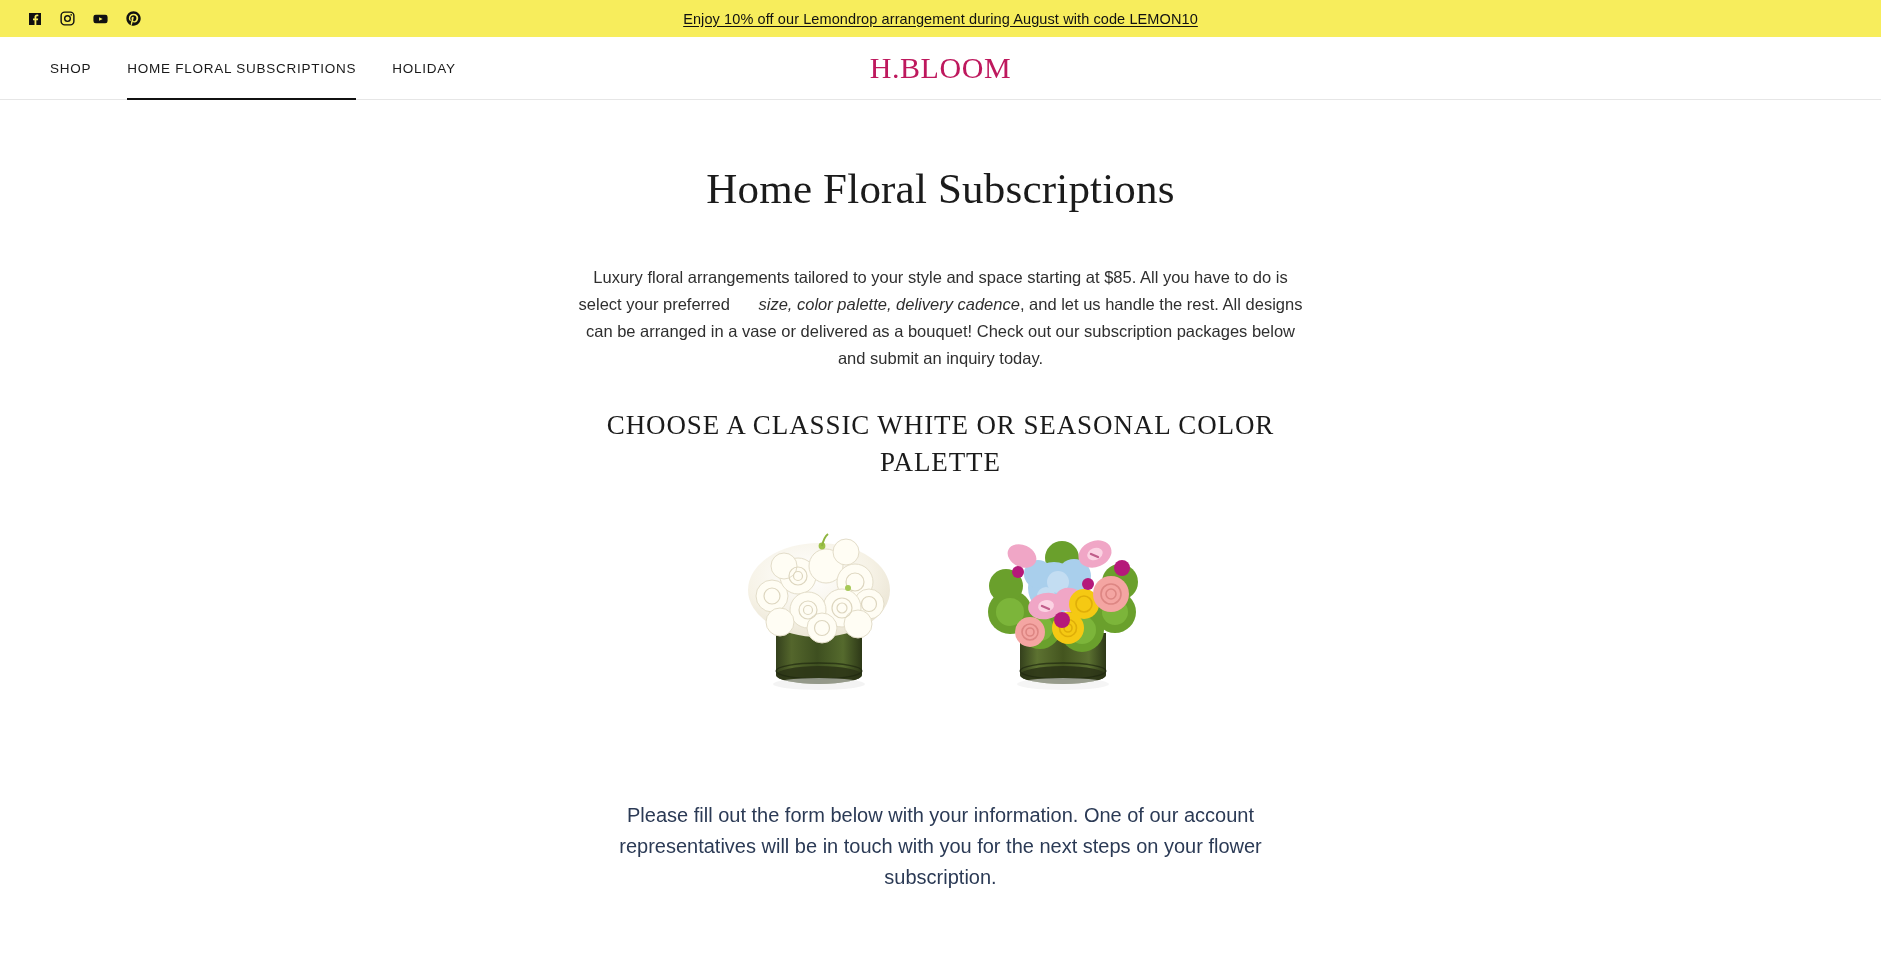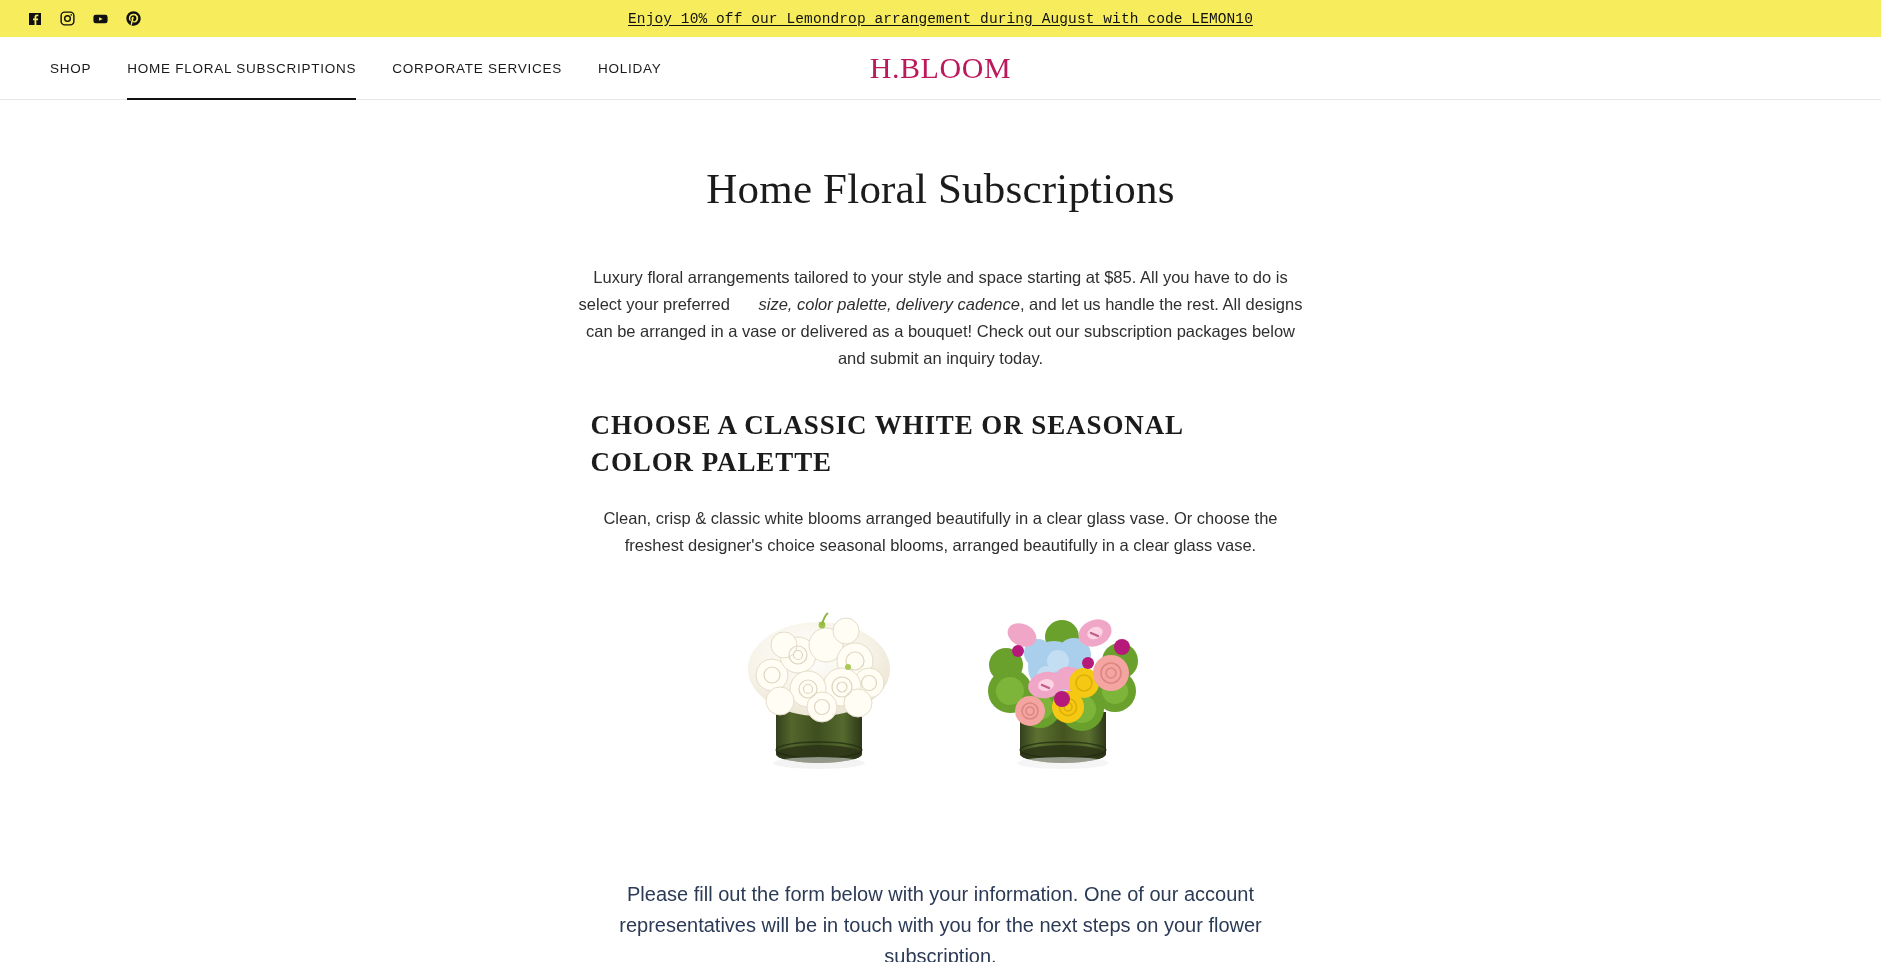--- a/index.html
+++ b/index.html
@@ -35,21 +35,20 @@
     color: #111111;
     cursor: pointer;
   }
   .social-link svg { display: block; }
   .announce-msg {
     width: 100%;
     text-align: center;
     font-size: 14.5px;
     color: #111111;
     letter-spacing: .1px;
-    font-family: Liberation Mono, monospace;
   }
   .announce-msg a {
     color: #111111;
     text-decoration: underline;
     text-underline-offset: 2px;
   }
 
   
   .header {
     position: relative;
@@ -137,26 +136,26 @@
     margin: 51px auto 0;
     text-align: center;
     font-size: 16.5px;
     line-height: 1.62;
     color: #2f2f2f;
   }
   .intro em { font-style: italic; margin-left: 24px; }
 
   .section-heading {
     font-family: "Liberation Serif", "DejaVu Serif", serif;
-    font-weight: 700;
+    font-weight: 400;
     font-size: 27px;
     line-height: 1.35;
     letter-spacing: .9px;
     text-transform: uppercase;
-    text-align: left;
+    text-align: center;
     color: #1b1b1b;
     max-width: 700px;
     margin: 36px auto 0;
   }
 
   .section-sub {
     max-width: 700px;
     margin: 25px auto 0;
     text-align: center;
     font-size: 16.5px;
@@ -216,40 +215,38 @@
   </div>
   <div class="announce-msg">
     <a href="#">Enjoy 10% off our Lemondrop arrangement during August with code LEMON10</a>
   </div>
 </div>
 
 <header class="header">
   <nav class="nav-left">
     <div class="nav-item">SHOP</div>
     <div class="nav-item active">HOME FLORAL SUBSCRIPTIONS</div>
-    <div class="nav-item">CORPORATE SERVICES</div>
     <div class="nav-item">HOLIDAY</div>
   </nav>
 
   <div class="logo">H.BLOOM</div>
 
 </header>
 
 <main class="page">
   <div class="container">
 
     <h1 class="page-title">Home Floral Subscriptions</h1>
 
     <p class="intro">
       <span>Luxury floral arrangements tailored to your style and space starting at $85. All you have to do is select your preferred </span><em>size, color palette, delivery cadence</em><span>, and let us handle the rest.  All designs can be arranged in a vase or delivered as a bouquet! Check out our subscription packages below and submit an inquiry today.</span>
     </p>
 
     <h2 class="section-heading">CHOOSE A CLASSIC WHITE OR SEASONAL COLOR PALETTE</h2>
 
-    <p class="section-sub">Clean, crisp &amp; classic white blooms arranged beautifully in a clear glass vase. Or choose the freshest designer's choice seasonal blooms, arranged beautifully in a clear glass vase.</p>
 
     <div class="arrangements">
 
       <figure class="arrangement" style="margin:0;">
         <svg viewBox="0 0 202 212" aria-hidden="true">
           <defs>
             <radialGradient id="wb" cx="42%" cy="34%" r="72%">
               <stop offset="0%" stop-color="#ffffff"></stop>
               <stop offset="62%" stop-color="#f6f2e6"></stop>
               <stop offset="100%" stop-color="#e8e2d0"></stop>

